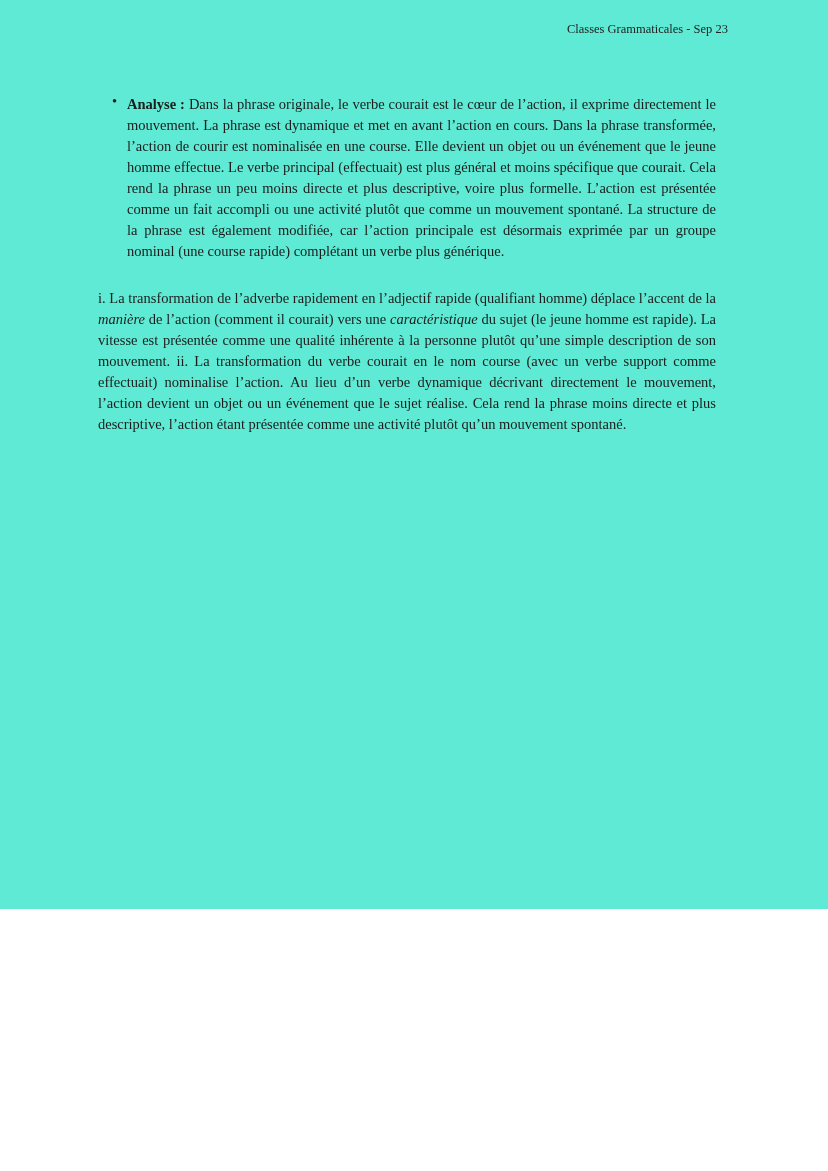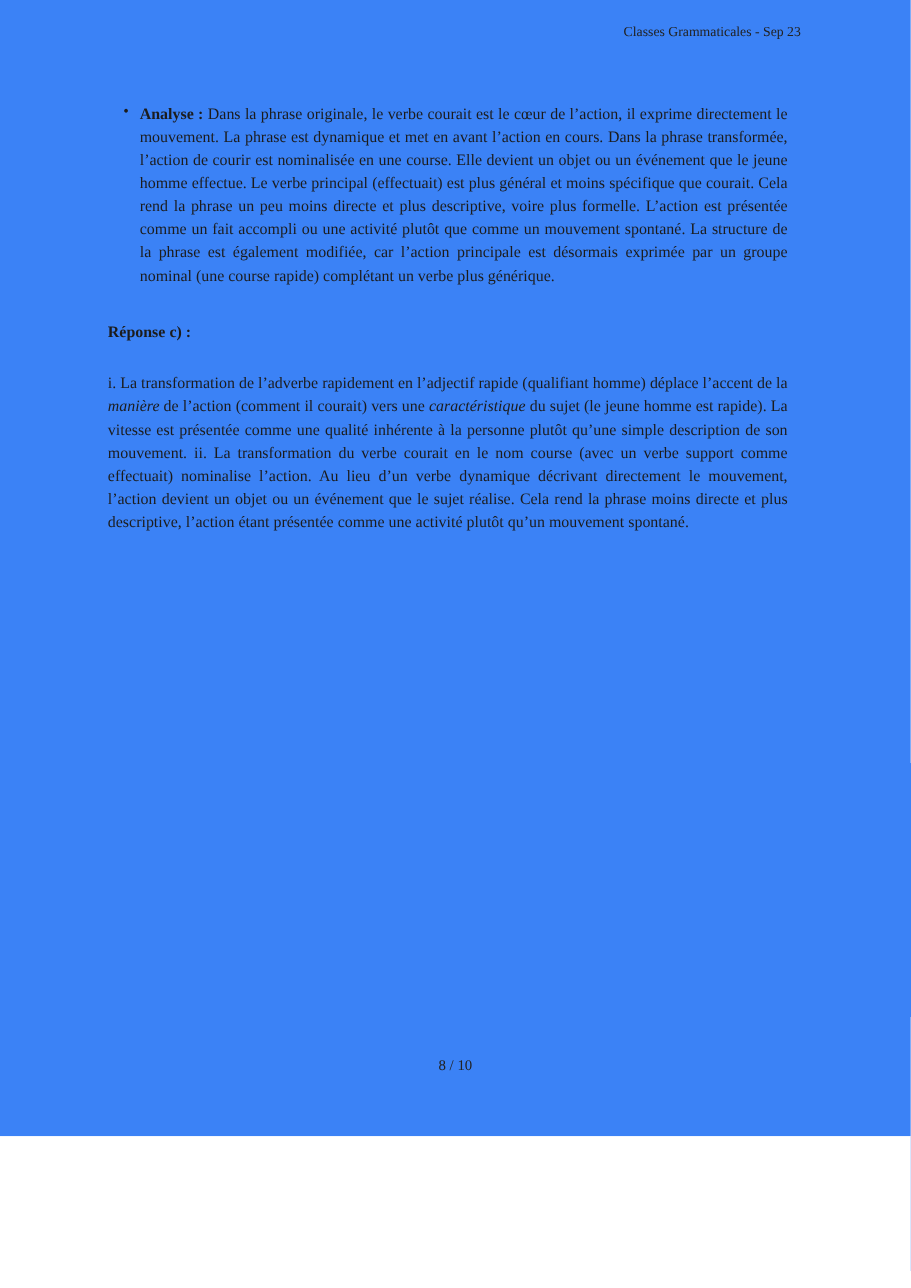--- a/index.html
+++ b/index.html
@@ -3,22 +3,22 @@
 <meta charset="utf-8">
 <style>
   * { margin: 0; padding: 0; box-sizing: border-box; }
   html, body {
     background: #ffffff;
     font-family: "Liberation Serif", serif;
   }
   .page {
     position: relative;
     width: 828px;
-    height: 1033px;
-    background: #3b82f6;
+    height: 909px;
+    background: #5eead4;
     color: #1c1c1c;
     overflow: hidden;
   }
   .header {
     position: absolute;
     top: 22px;
     right: 100px;
     font-size: 12.5px;
     color: #222;
   }
@@ -79,25 +79,21 @@
 
     <ul>
       <li class="bullet-item">
         <span class="bullet">•</span>
         <p class="para">
           <strong class="analysis-label">Analyse :</strong><span> Dans la phrase originale, le verbe courait est le cœur de l’action, il exprime directement le mouvement. La phrase est dynamique et met en avant l’action en cours. Dans la phrase transformée, l’action de courir est nominalisée en une course. Elle devient un objet ou un événement que le jeune homme effectue. Le verbe principal (effectuait) est plus général et moins spécifique que courait. Cela rend la phrase un peu moins directe et plus descriptive, voire plus formelle. L’action est présentée comme un fait accompli ou une activité plutôt que comme un mouvement spontané. La structure de la phrase est également modifiée, car l’action principale est désormais exprimée par un groupe nominal (une course rapide) complétant un verbe plus générique.</span>
         </p>
       </li>
     </ul>
 
-    <h3 class="response-heading">Réponse c) :</h3>
 
     <p class="para response-para">
       <span>i. La transformation de l’adverbe rapidement en l’adjectif rapide (qualifiant homme) déplace l’accent de la </span><em>manière</em><span> de l’action (comment il courait) vers une </span><em>caractéristique</em><span> du sujet (le jeune homme est rapide). La vitesse est présentée comme une qualité inhérente à la personne plutôt qu’une simple description de son mouvement. ii. La transformation du verbe courait en le nom course (avec un verbe support comme effectuait) nominalise l’action. Au lieu d’un verbe dynamique décrivant directement le mouvement, l’action devient un objet ou un événement que le sujet réalise. Cela rend la phrase moins directe et plus descriptive, l’action étant présentée comme une activité plutôt qu’un mouvement spontané.</span>
     </p>
 
   </div>
 
-  <div class="footer">
-    <span>8 / 10</span>
-  </div>
 
 </div>
 
 </body></html>

